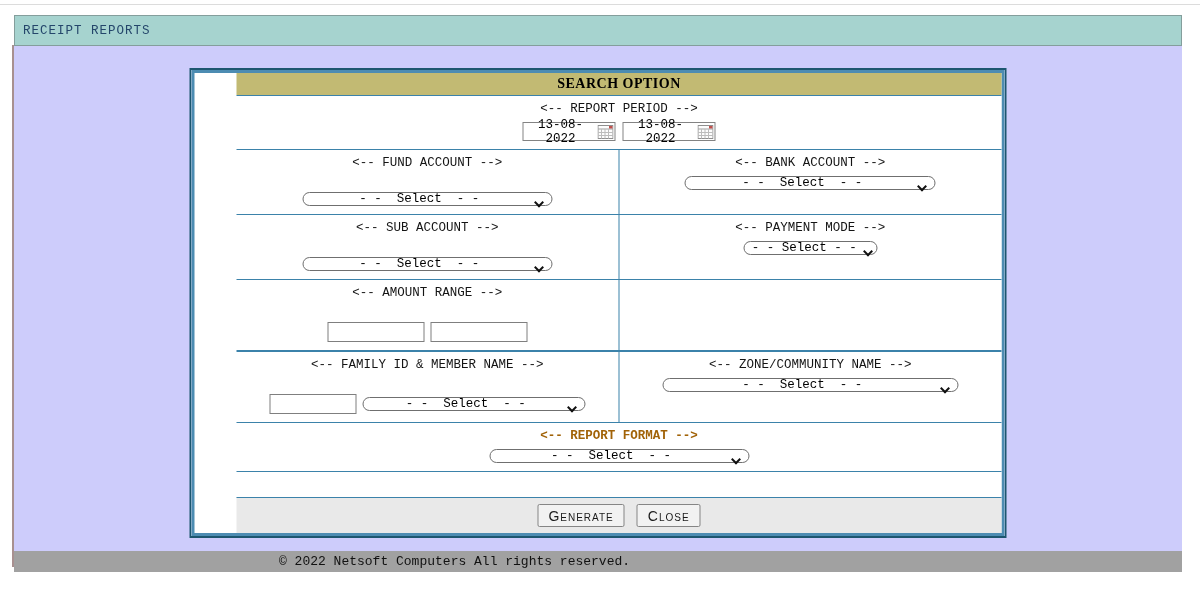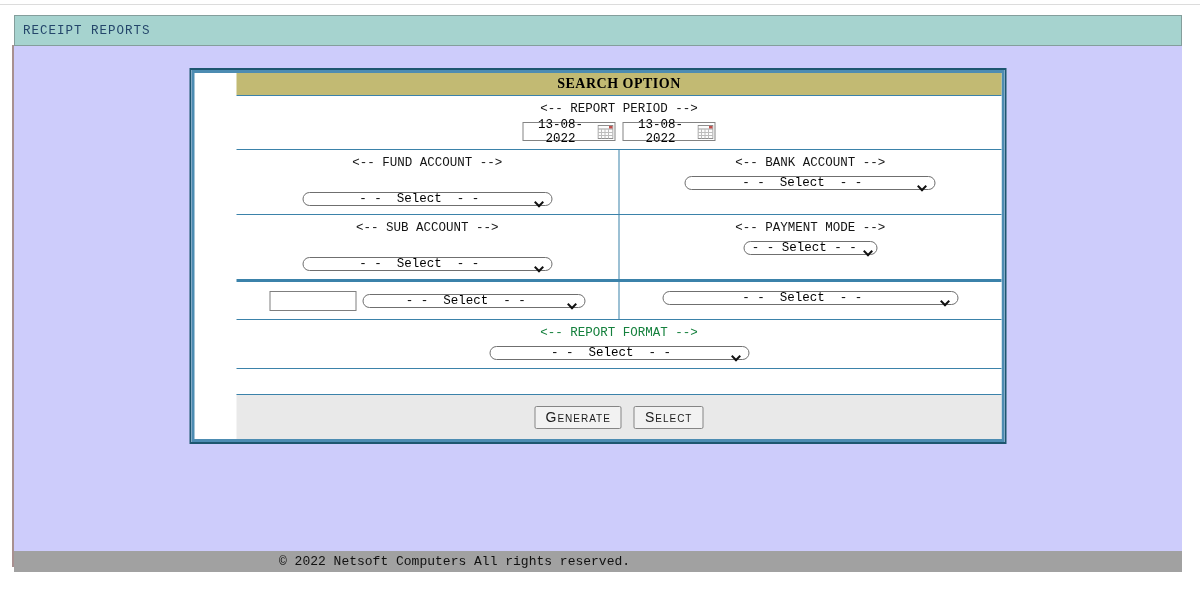--- a/index.html
+++ b/index.html
@@ -23,21 +23,21 @@
 
   .row { border-top:1px solid #3b82aa; background:#fff;margin-left:42px; }
   .row:first-child { border-top:none; }
 
   .hdr { height:22px; background:#c2ba73; display:flex; align-items:center; justify-content:center; }
   .hdr span { font-family:"Liberation Serif", serif; font-weight:bold; font-size:14px;
               color:#000; letter-spacing:.5px; }
 
   .col { display:flex; flex-direction:column; align-items:center; padding:5px 0 8px; }
   .lbl { font-size:12.5px; color:#141414; line-height:17px; white-space:pre; }
-  .lbl.green { color:#15803d; }
+  .lbl.green { color:#a16207;font-weight:bold; }
   .ctl { margin-top:4px; display:flex; align-items:center; gap:7px; }
 
   .row2 { display:flex; }
   .row2 .cell { width:50%; }
   .row2 .cell.l { border-right:1px solid #3b82aa;gap:16px; }
 
   
   .sel { position:relative; height:14px; background:#fff; border:1px solid #6f6f6f;
          border-radius:10px; display:flex; align-items:center; justify-content:center; }
   .sel .txt { font-size:12.5px; color:#000; white-space:pre; transform:translateX(-8px); }
@@ -52,21 +52,21 @@
              font-family:"Liberation Mono", monospace; font-size:12.5px; padding:0 4px; }
 
   
   .datebox { width:93px; height:19px; border:1px solid #838383; background:#fff;
              display:flex; align-items:center; }
   .datebox .dval { flex:1; text-align:center; font-size:12.5px; color:#000; }
   .datebox svg { margin-right:1px; }
 
   .empty-row { height:26px; }
 
-  .btnrow { height:45px; background:#e9e9e9; display:flex; align-items:center;
+  .btnrow { height:36px; background:#e9e9e9; display:flex; align-items:center;
             justify-content:center; gap:12px; }
   button.btn { height:23px; padding:0 10px; background:#f2f2f2; border:1px solid #858585;
                border-radius:2px; font-family:"Liberation Sans", sans-serif;
                font-variant:small-caps; font-size:14px; letter-spacing:1px; color:#1a1a1a; }
 
   .footerbar { height:21px; background:#a1a1a1; display:flex; align-items:center;
                padding-left:265px; }
   .footerbar span { font-size:13px; color:#111; }
 </style>
 </head>
@@ -157,36 +157,45 @@
             <div class="ctl">
               <div class="sel small" style="width:134px">
                 <span class="txt">- - Select - -</span>
                 <span class="chev"></span>
               </div>
             </div>
           </div>
         </div>
 
         <div class="row row2">
-        </div>
-
-        <div class="row row2">
-        </div>
-
-        <div class="row row2">
-          <div class="cell l col">
+          <div class="cell l col">
+            <div class="lbl">&lt;-- AMOUNT RANGE --&gt;</div>
+            <div class="ctl" style="gap:6px">
+              <input class="ti" value="" style="">
+              <input class="ti" value="" style="">
+            </div>
+          </div>
+        </div>
+
+        <div class="row row2">
+        </div>
+
+        <div class="row row2">
+          <div class="cell l col">
+            <div class="lbl">&lt;-- FAMILY ID &amp; MEMBER NAME --&gt;</div>
             <div class="ctl" style="gap:6px">
               <input class="ti" style="width: 87px;" value="">
               <div class="sel" style="width:223px">
                 <span class="txt">- -  Select  - -</span>
                 <span class="chev"></span>
               </div>
             </div>
           </div>
           <div class="cell col">
+            <div class="lbl">&lt;-- ZONE/COMMUNITY NAME --&gt;</div>
             <div class="ctl">
               <div class="sel" style="width:296px">
                 <span class="txt">- -  Select  - -</span>
                 <span class="chev"></span>
               </div>
             </div>
           </div>
         </div>
 
         <div class="row col">
@@ -196,21 +205,21 @@
               <span class="txt">- -  Select  - -</span>
               <span class="chev"></span>
             </div>
           </div>
         </div>
 
         <div class="row empty-row"></div>
 
         <div class="row btnrow">
           <button class="btn">Generate</button>
-          <button class="btn">Select</button>
+          <button class="btn">Close</button>
         </div>
 
       </div>
     </div>
   </div>
 
   <div class="footerbar">
     <span>© 2022 Netsoft Computers All rights reserved.</span>
   </div>
 </div>

